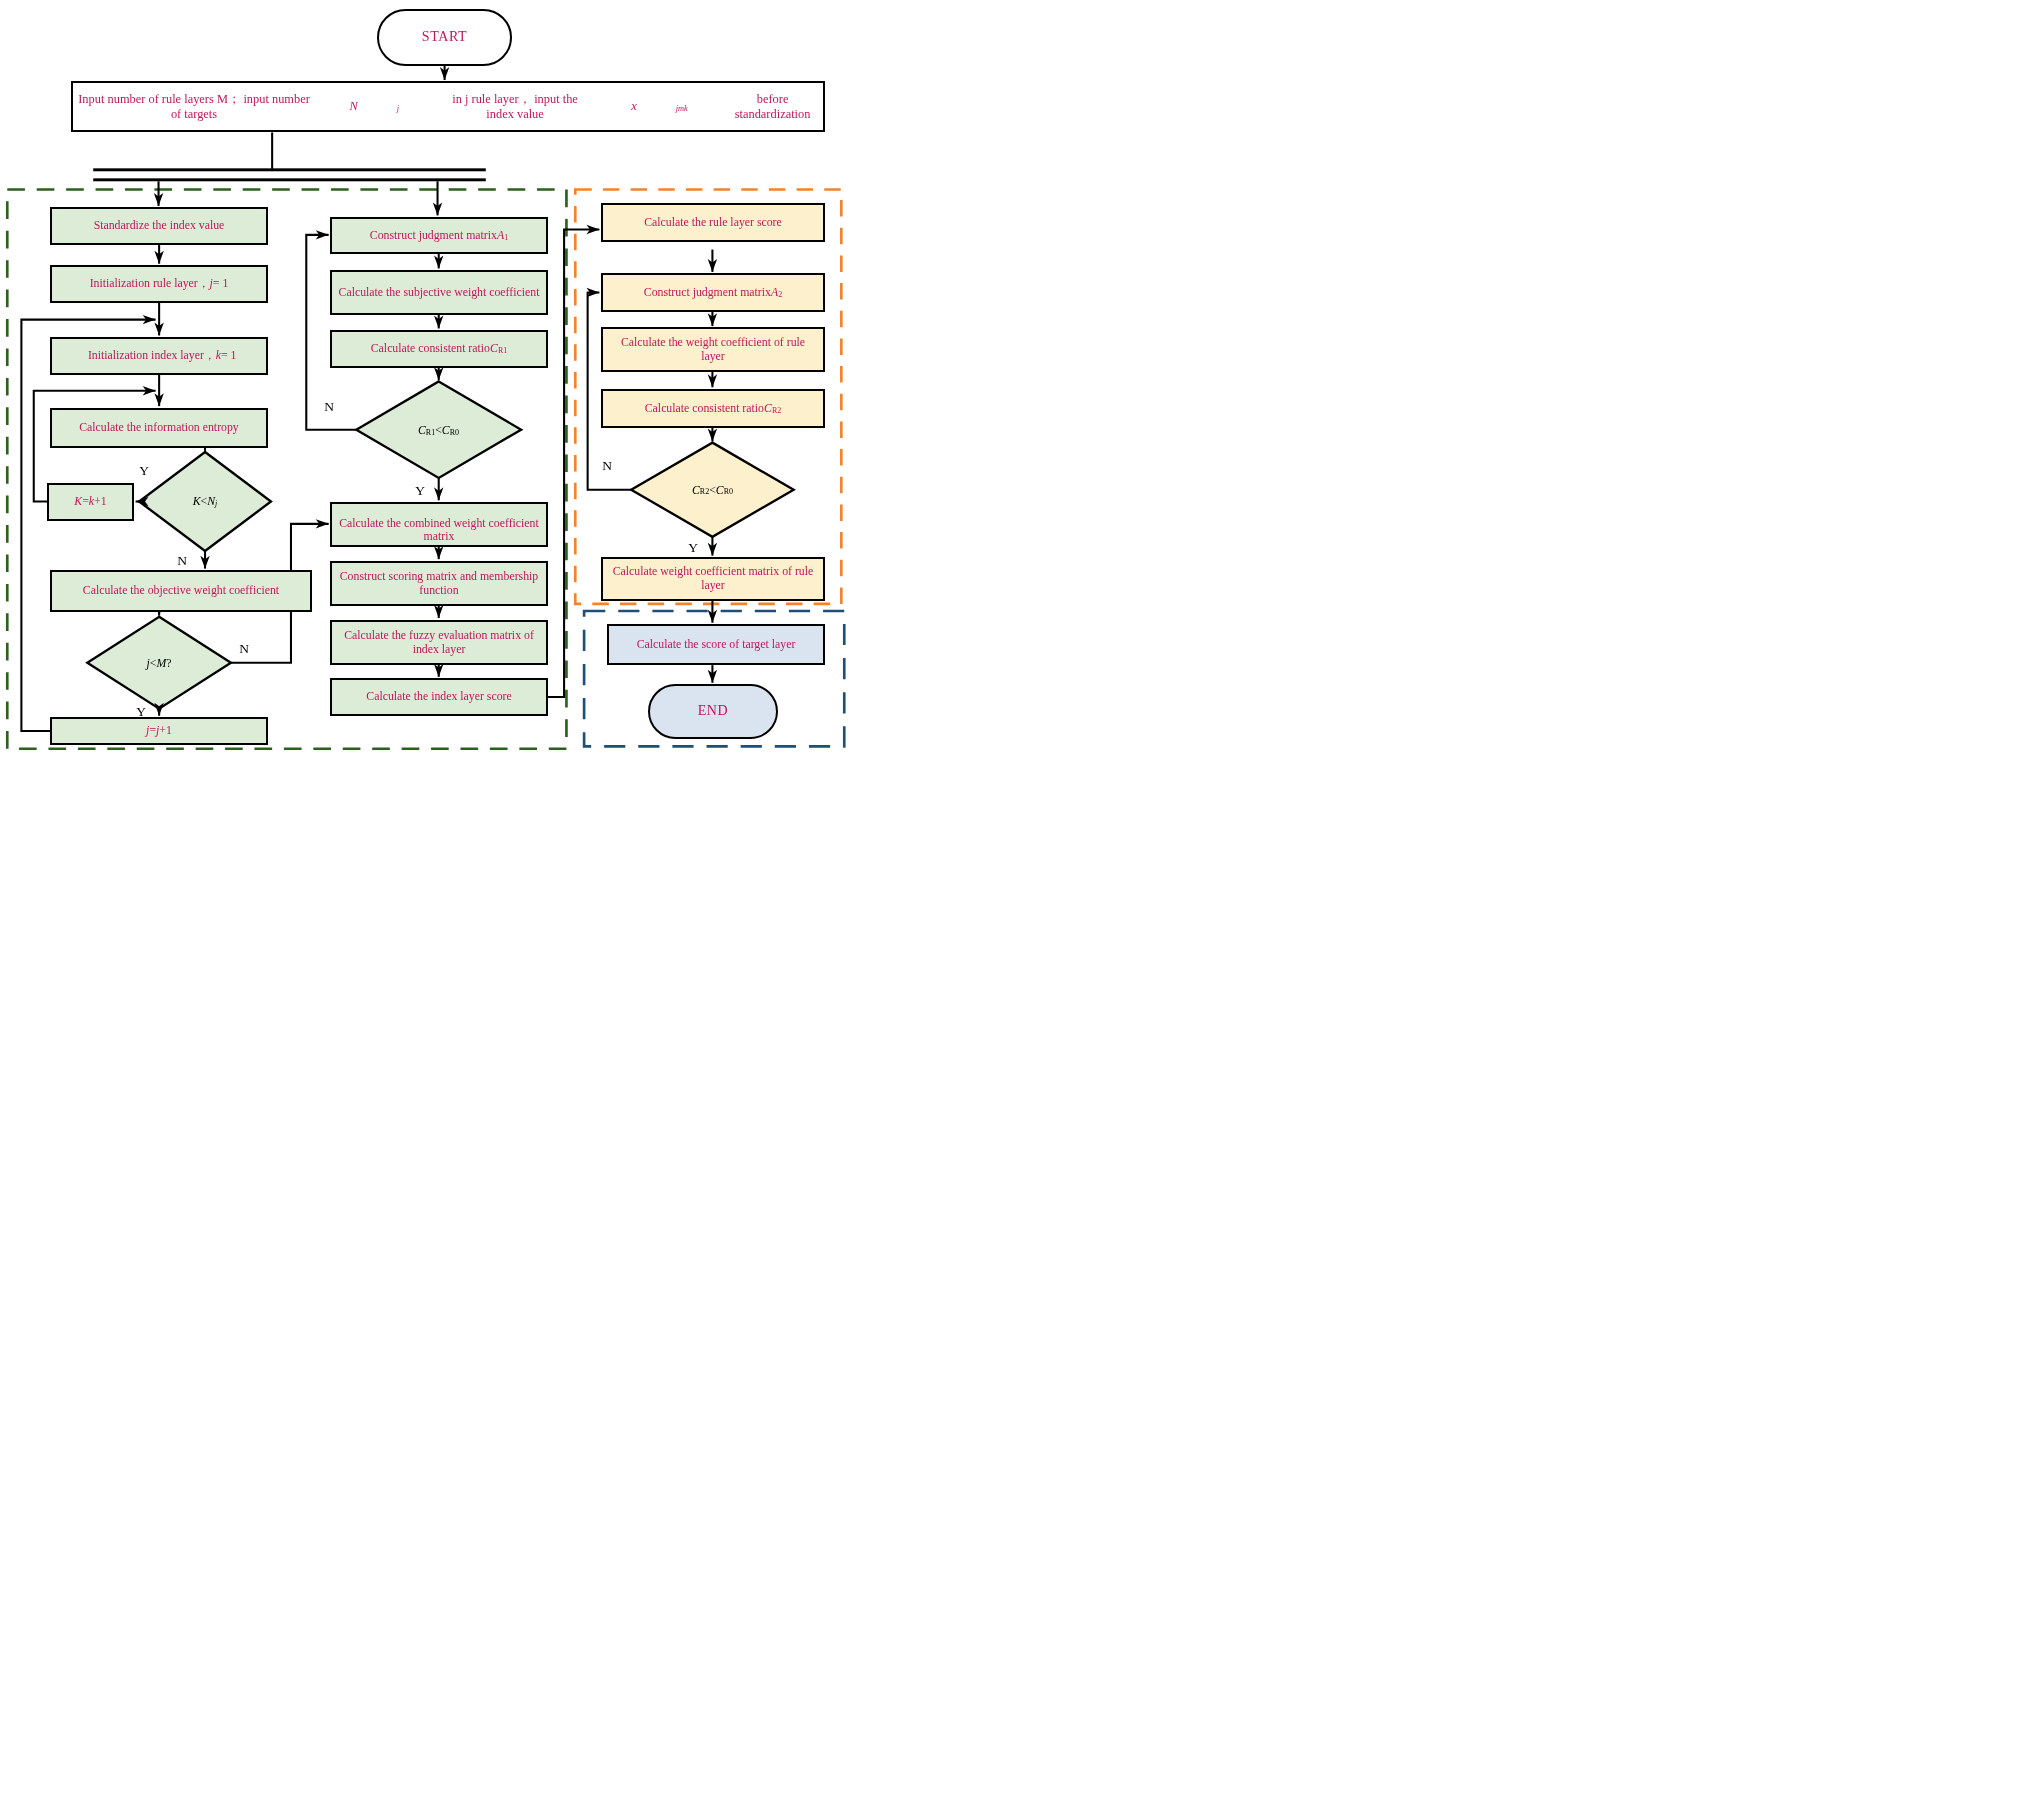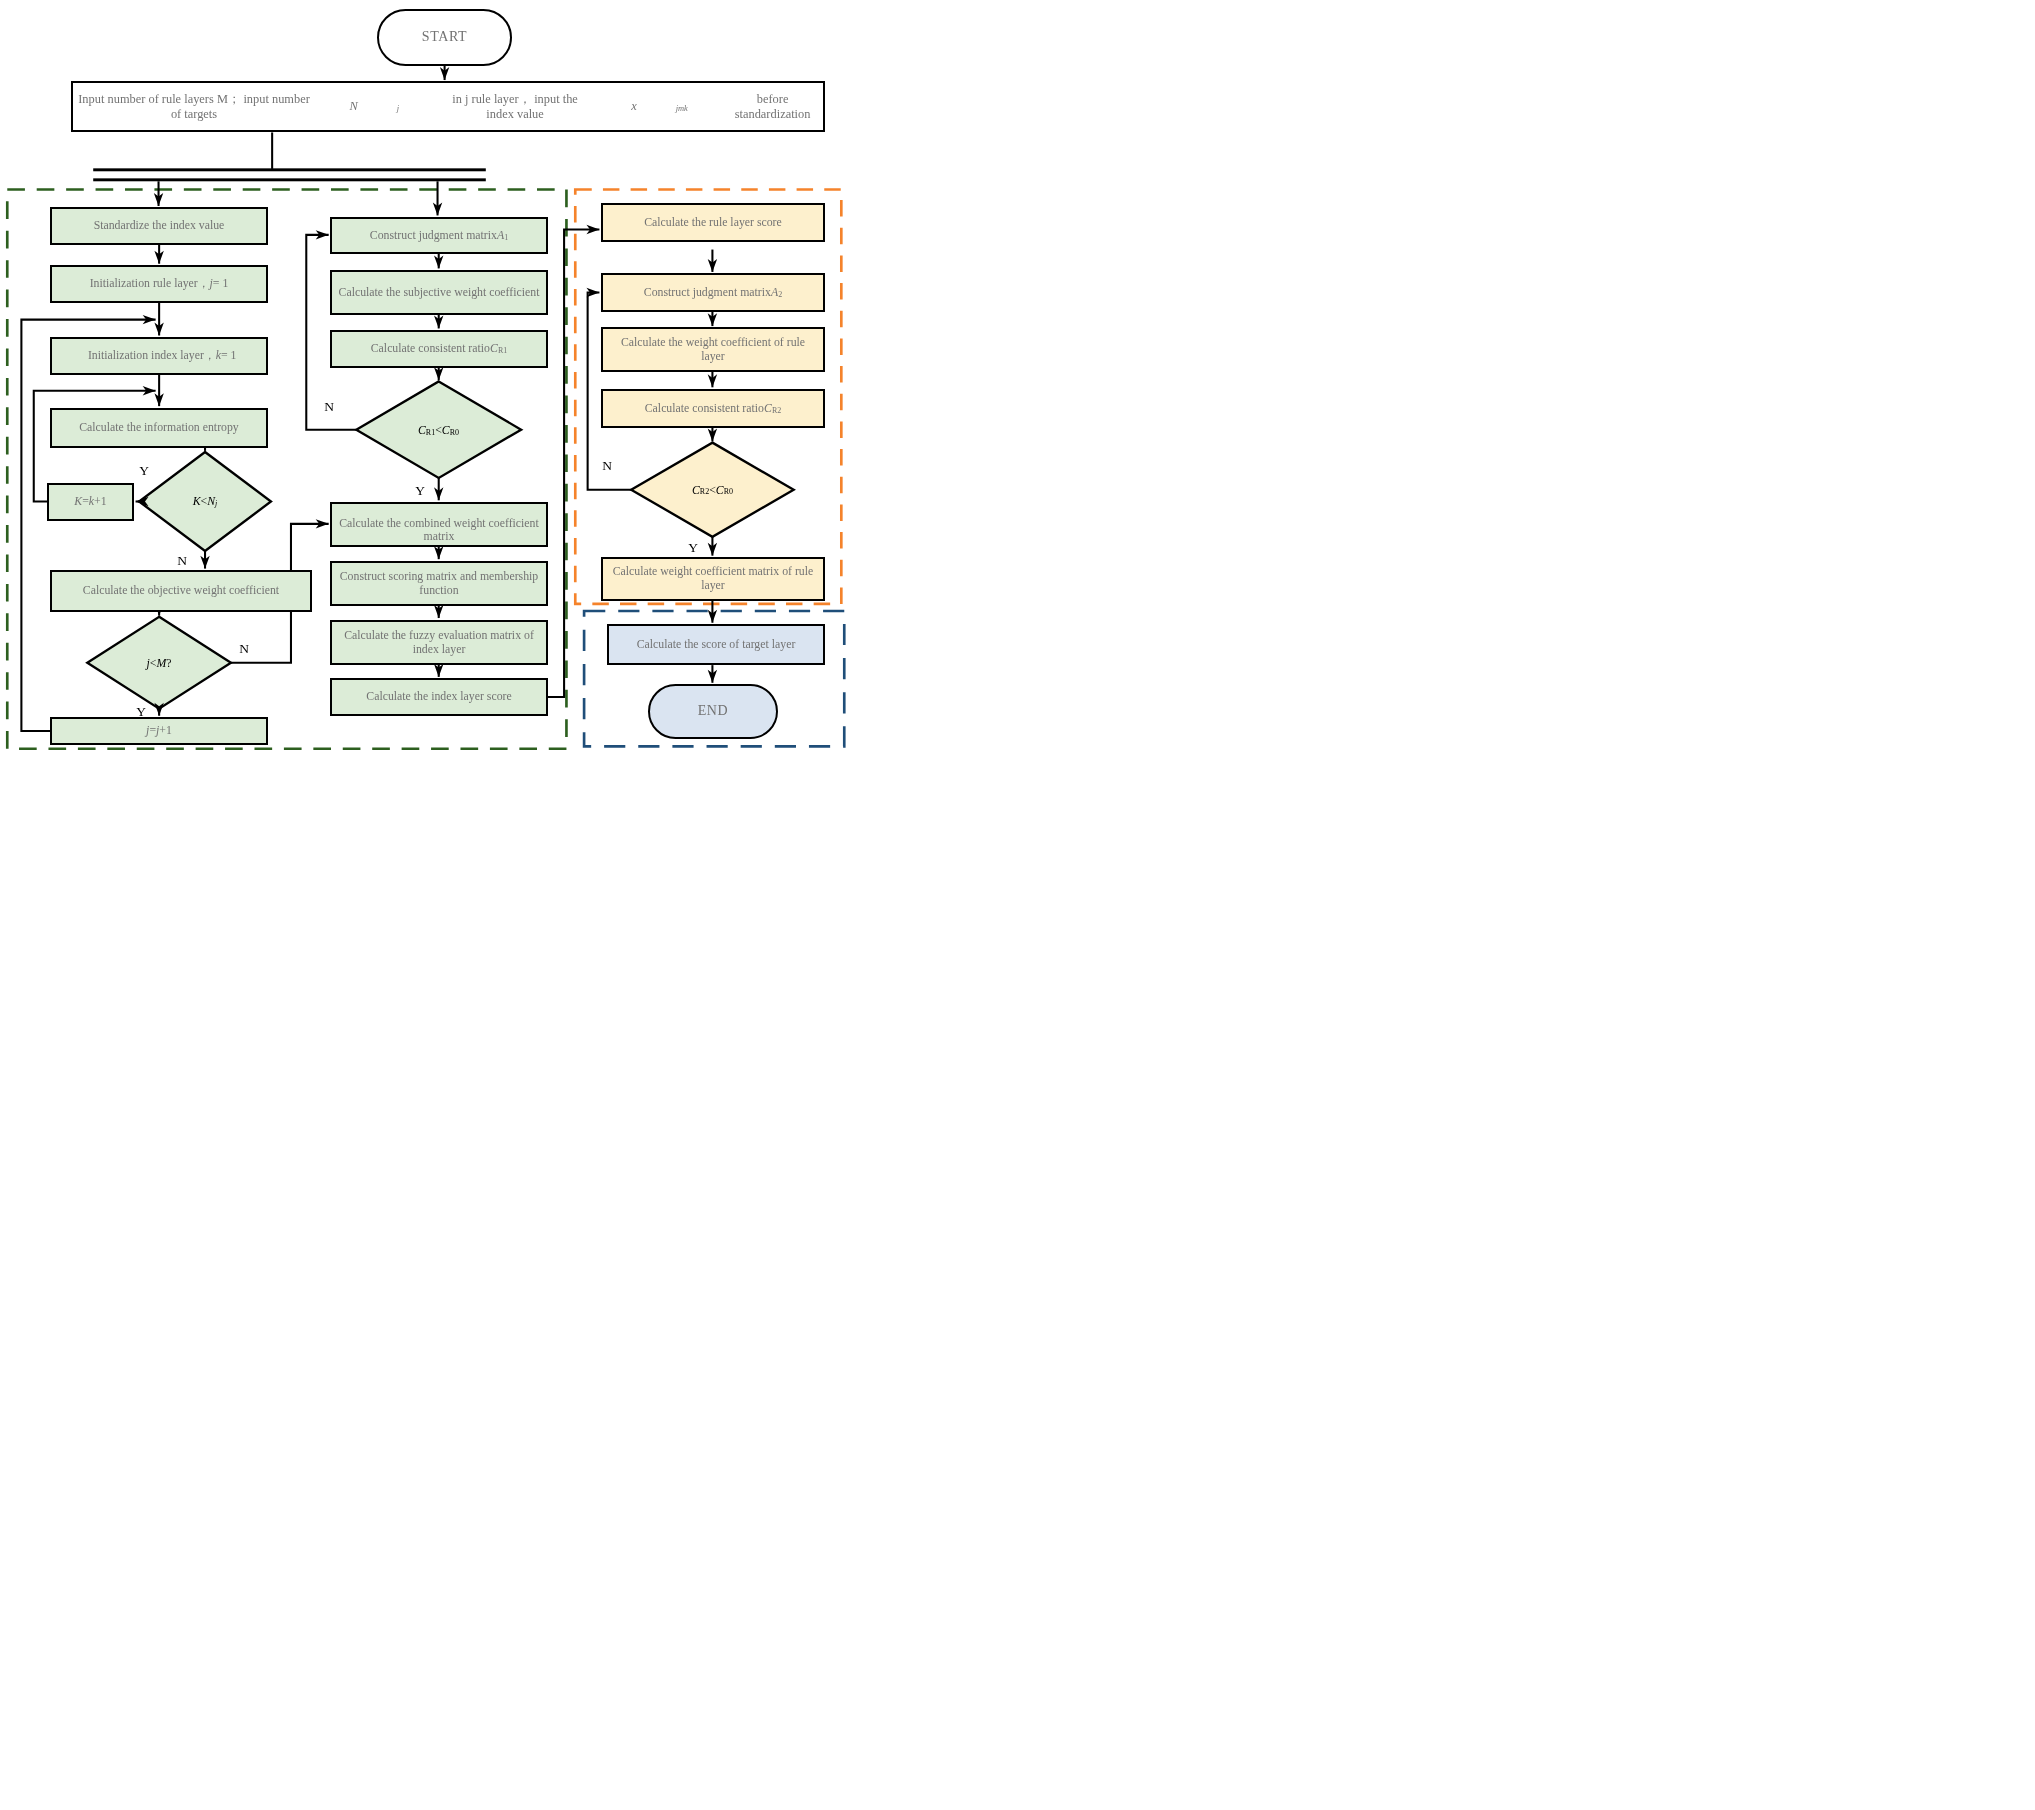--- a/index.html
+++ b/index.html
@@ -6,21 +6,21 @@
     --green_fill:#dcecd7; --yellow_fill:#fdf0cd; --blue_fill:#dae4f1;
     --green_dash:#2d5f1f; --orange_dash:#f5832b; --blue_dash:#1f4e79;
     --line:#000000;
   }
   html,body{margin:0;padding:0;background:#ffffff;}
   #canvas{position:relative;width:848px;height:754px;background:#ffffff;
           font-family:"Liberation Serif","DejaVu Serif",serif;}
   #wires{position:absolute;left:0;top:0;width:100%;height:100%;}
   .node{position:absolute;display:flex;align-items:center;justify-content:center;
         text-align:center;box-sizing:border-box;border:2.4px solid var(--line);
-        background:var(--green_fill);font-size:11.8px;line-height:1.15;padding:1.2px 4.7px;color:#737373;}
+        background:var(--green_fill);font-size:11.8px;line-height:1.15;padding:1.2px 4.7px;color:#be185d;}
   .yellow{background:var(--yellow_fill);}
   .bluebox{background:var(--blue_fill);}
   .terminal{border-radius:29.4px;border-width:2.9px;font-size:14px;letter-spacing:0.6px;}
   .dlabel{position:absolute;display:flex;align-items:center;justify-content:center;
           text-align:center;background:transparent;border:none;font-size:11.8px;color:#000;}
   .yn{position:absolute;width:20px;height:17.7px;display:flex;align-items:center;justify-content:center;
       font-size:13.5px;color:#000;}
   .i{font-style:italic;}
   .s{font-size:68%;position:relative;bottom:-0.22em;}
   .is{font-style:italic;font-size:68%;position:relative;bottom:-0.28em;}

